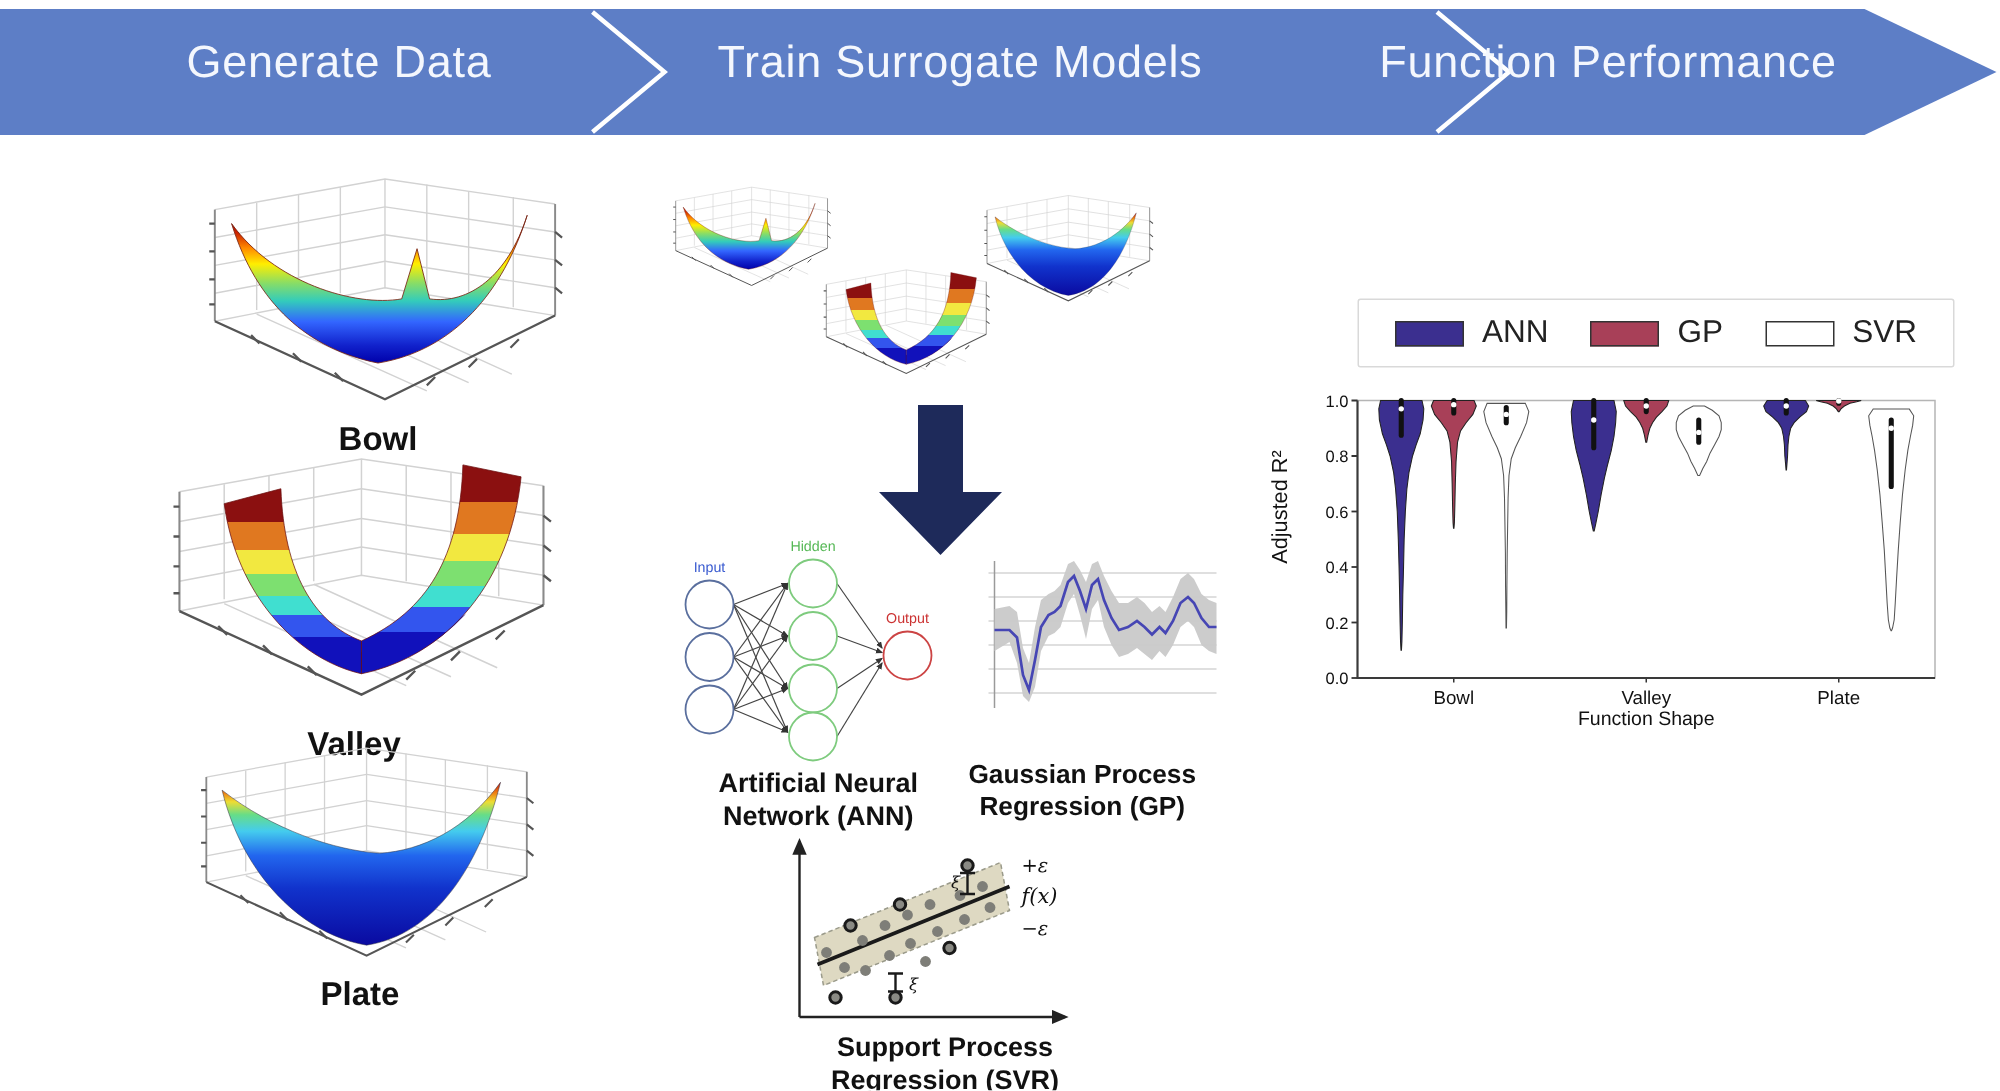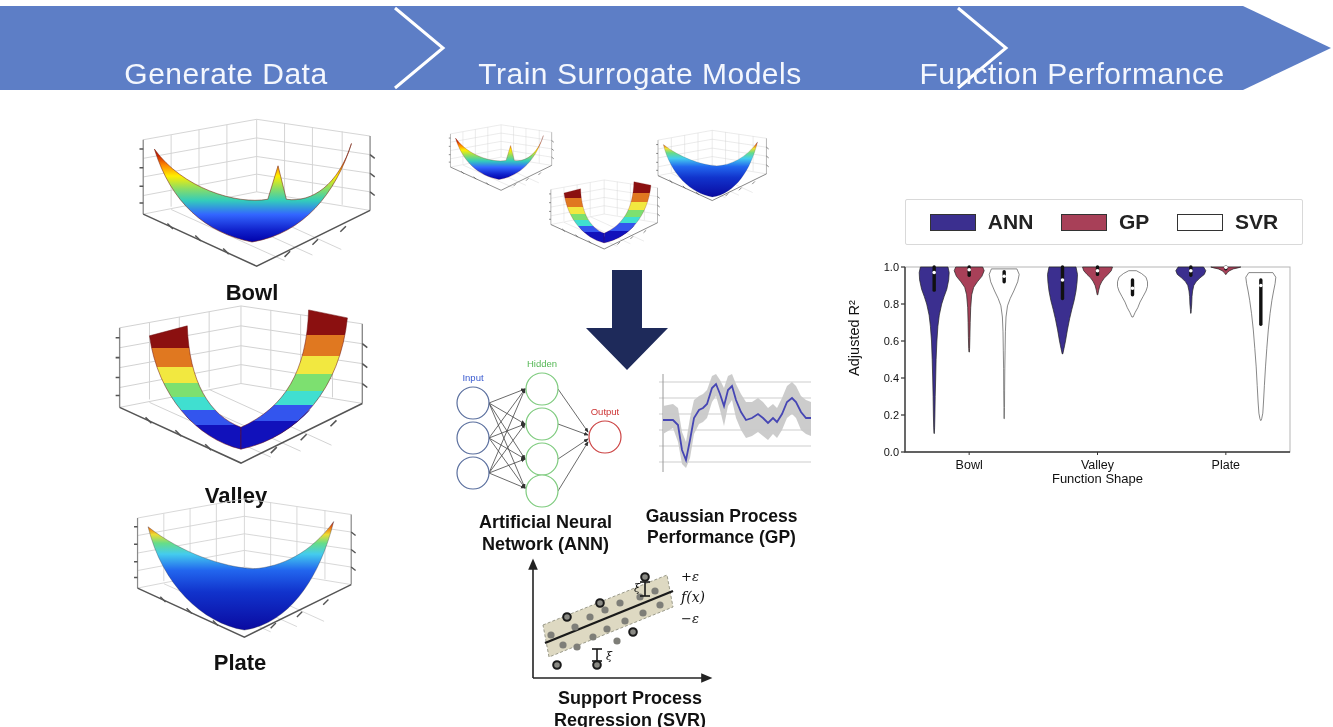--- a/index.html
+++ b/index.html
@@ -1,30 +1,30 @@
 <!DOCTYPE html>
 <html><head>
 <meta charset="utf-8">
 <style>
   html,body{margin:0;padding:0;background:#fff;}
   #stage{position:relative;width:1333px;height:727px;background:#fff;overflow:hidden;
          font-family:"Liberation Sans",sans-serif;color:#111;}
   .abs{position:absolute;}
   .banner-label{position:absolute;top:0;height:84px;display:flex;align-items:center;justify-content:center;
-      color:#f4f7fd;font-size:30px;letter-spacing:0.5px;white-space:nowrap;transform:translateX(-50%);margin-top:32px;}
+      color:#f4f7fd;font-size:30px;letter-spacing:0.5px;white-space:nowrap;transform:translateX(-50%);}
   .figcap{position:absolute;text-align:center;font-weight:bold;color:#111;}
   .cap22{font-size:22px;}
   .cap18{font-size:18px;line-height:1.2;}
   .cap17{font-size:17.5px;line-height:1.2;}
   .legend{position:absolute;left:905px;top:199px;width:398px;height:46px;background:#fff;
       border:1px solid #d9d9d9;border-radius:2px;display:flex;align-items:center;
       justify-content:space-around;padding:0 10px;box-sizing:border-box;}
   .legend-entry{display:flex;align-items:center;gap:12px;}
   .legend-entry .swatch{width:46px;height:17px;border:1.4px solid #333;box-sizing:border-box;}
-  .legend-entry .lbl{font-size:21px;color:#222;font-weight:bold;}
+  .legend-entry .lbl{font-size:21px;color:#222;}
   .ylabel{position:absolute;left:846px;top:418px;transform:rotate(-90deg);transform-origin:top left;
       font-size:14.5px;color:#111;white-space:nowrap;width:160px;text-align:center;}
   svg text{font-family:"Liberation Sans",sans-serif;}
   .serifit{font-family:"DejaVu Serif",serif;font-style:italic;}
 </style>
 </head>
 <body>
 
 <div id="stage">
 
@@ -215,21 +215,21 @@
       8,38 18,36 23,40 27,64 31,74 35,50 39,32 44,28 48,26 52,22 57,8 61,6 65,12 69,20 73,8 77,6 81,16 86,26
       91,34 97,34 103,30 108,34 113,40 118,36 122,40 127,30 132,18 137,14 141,18 146,28 151,32 156,34
       156,68 151,66 146,62 141,50 137,46 132,50 127,62 122,70 118,66 113,72 108,68 103,64 97,68 91,70 86,62
       81,50 77,32 73,38 69,58 65,42 61,28 57,34 52,50 48,54 44,56 39,66 35,90 31,100 27,96 23,74 18,60 8,66"></polygon>
     <polyline fill="none" stroke="#4646b4" stroke-width="1.8" points="
       8,52 18,52 23,57 27,82 31,92 35,72 39,50 44,42 48,40 52,36 57,20 61,16 65,26 69,38 73,22 77,18 81,32
       86,44 91,52 97,50 103,46 108,50 113,55 118,50 122,54 127,46 132,34 137,30 141,34 146,44 151,50 156,50"></polyline>
   </svg>
   <div class="figcap cap17" style="left:634px;top:506px;width:175px">
     <div>Gaussian Process</div>
-    <div>Performance (GP)</div>
+    <div>Regression (GP)</div>
   </div>
 
   <svg class="abs" style="left:505px;top:553px" width="215" height="132" viewBox="0 0 215 132">
     <line x1="28" y1="125" x2="205" y2="125" stroke="#222" stroke-width="1.6" marker-end="url(#arrk)"></line>
     <line x1="28" y1="125" x2="28" y2="8" stroke="#222" stroke-width="1.6" marker-end="url(#arrk)"></line>
     <polygon points="38,72 162,22 168,54 44,104" fill="#ded9c2" stroke="#9a9a8a" stroke-width="1" stroke-dasharray="3,2"></polygon>
     <line x1="40" y1="90" x2="168" y2="38" stroke="#1a1a1a" stroke-width="2.4"></line>
     <g fill="#7e7e78">
       <circle cx="46" cy="82" r="3.6"></circle>
         <circle cx="58" cy="92" r="3.6"></circle>

